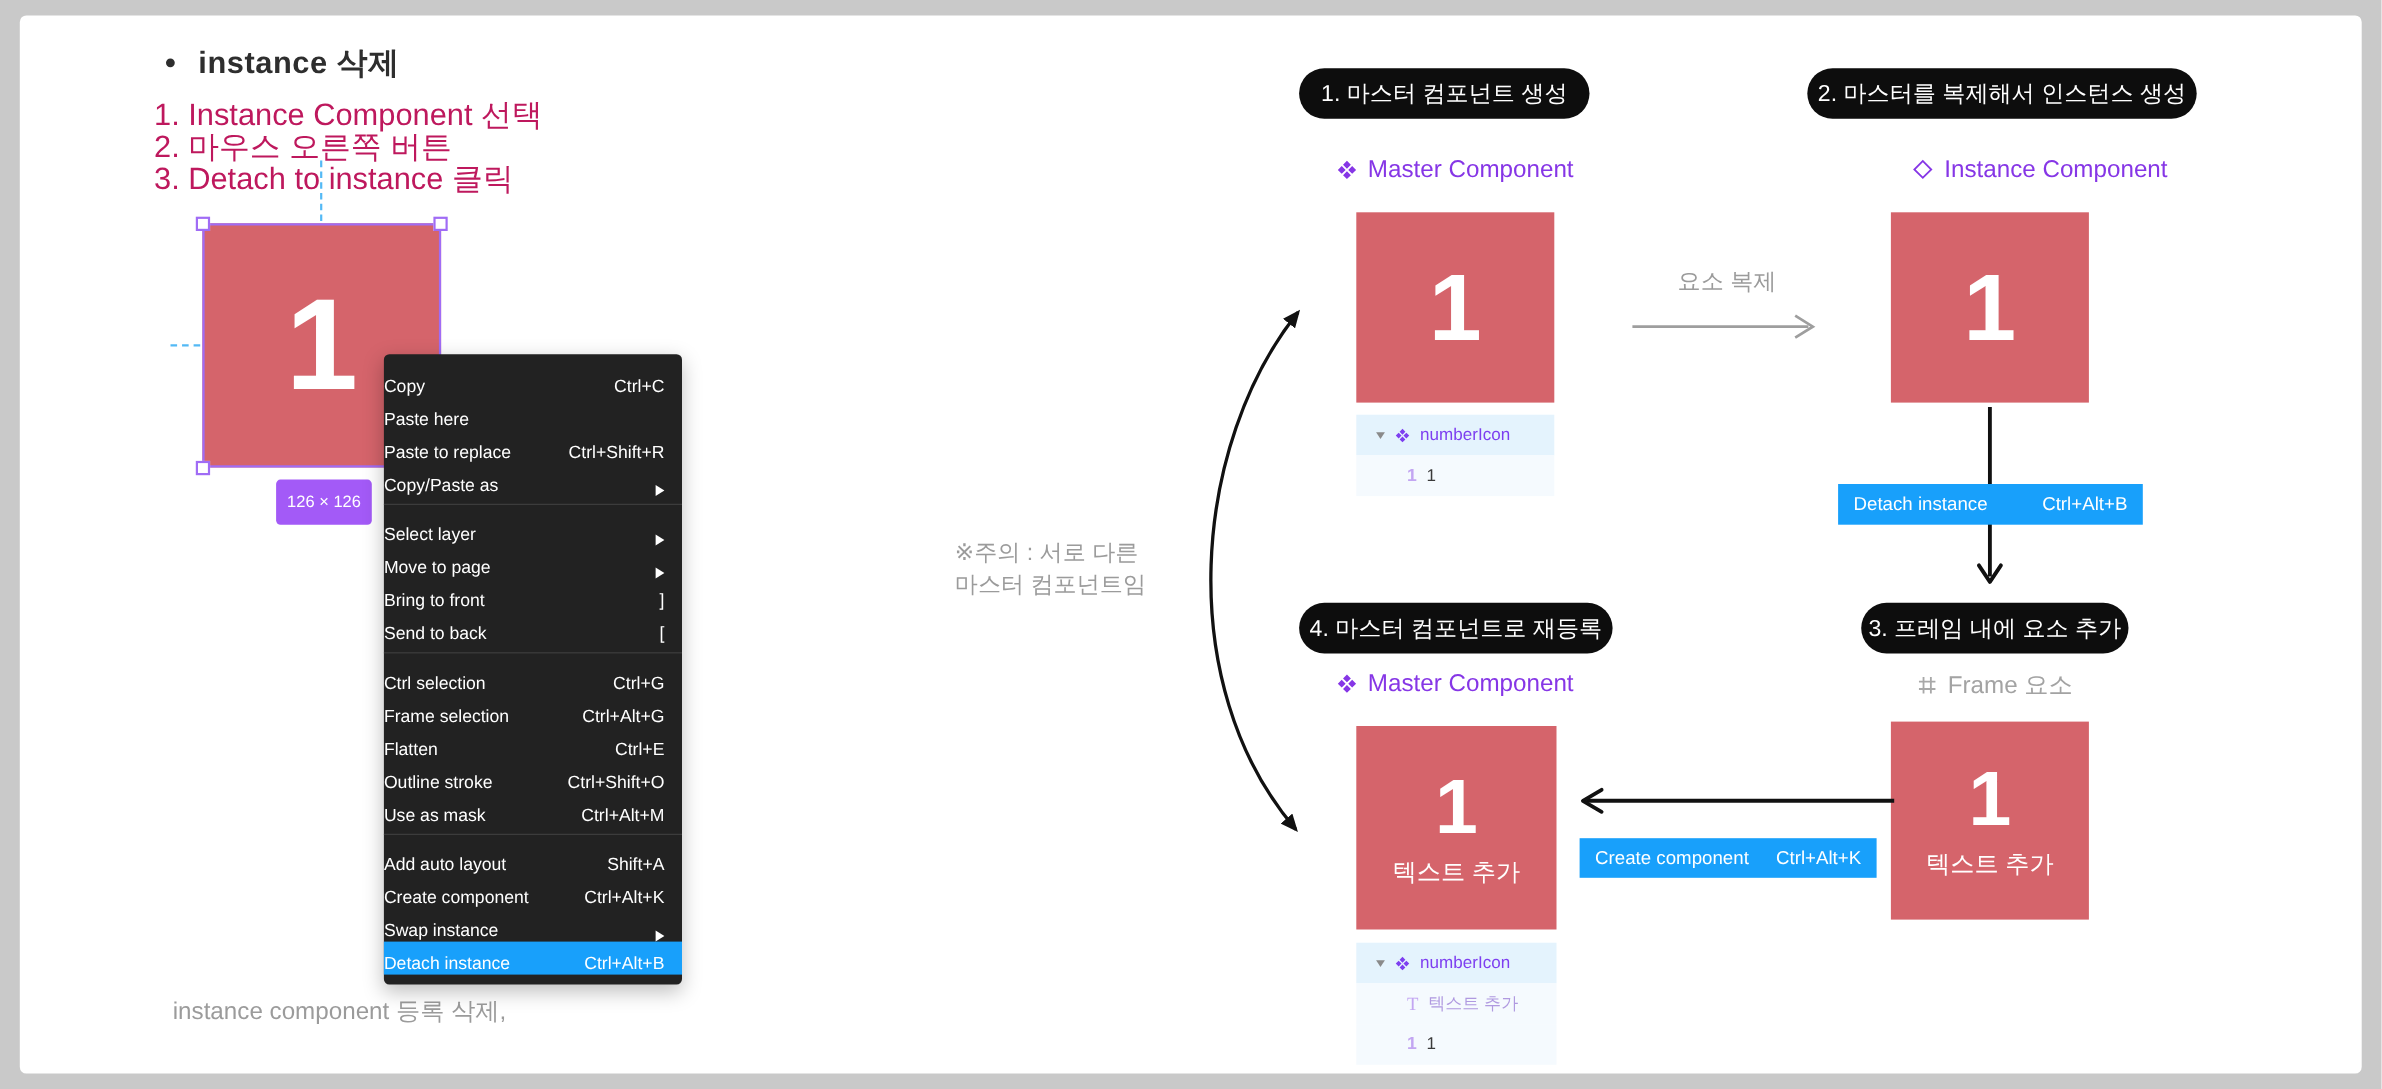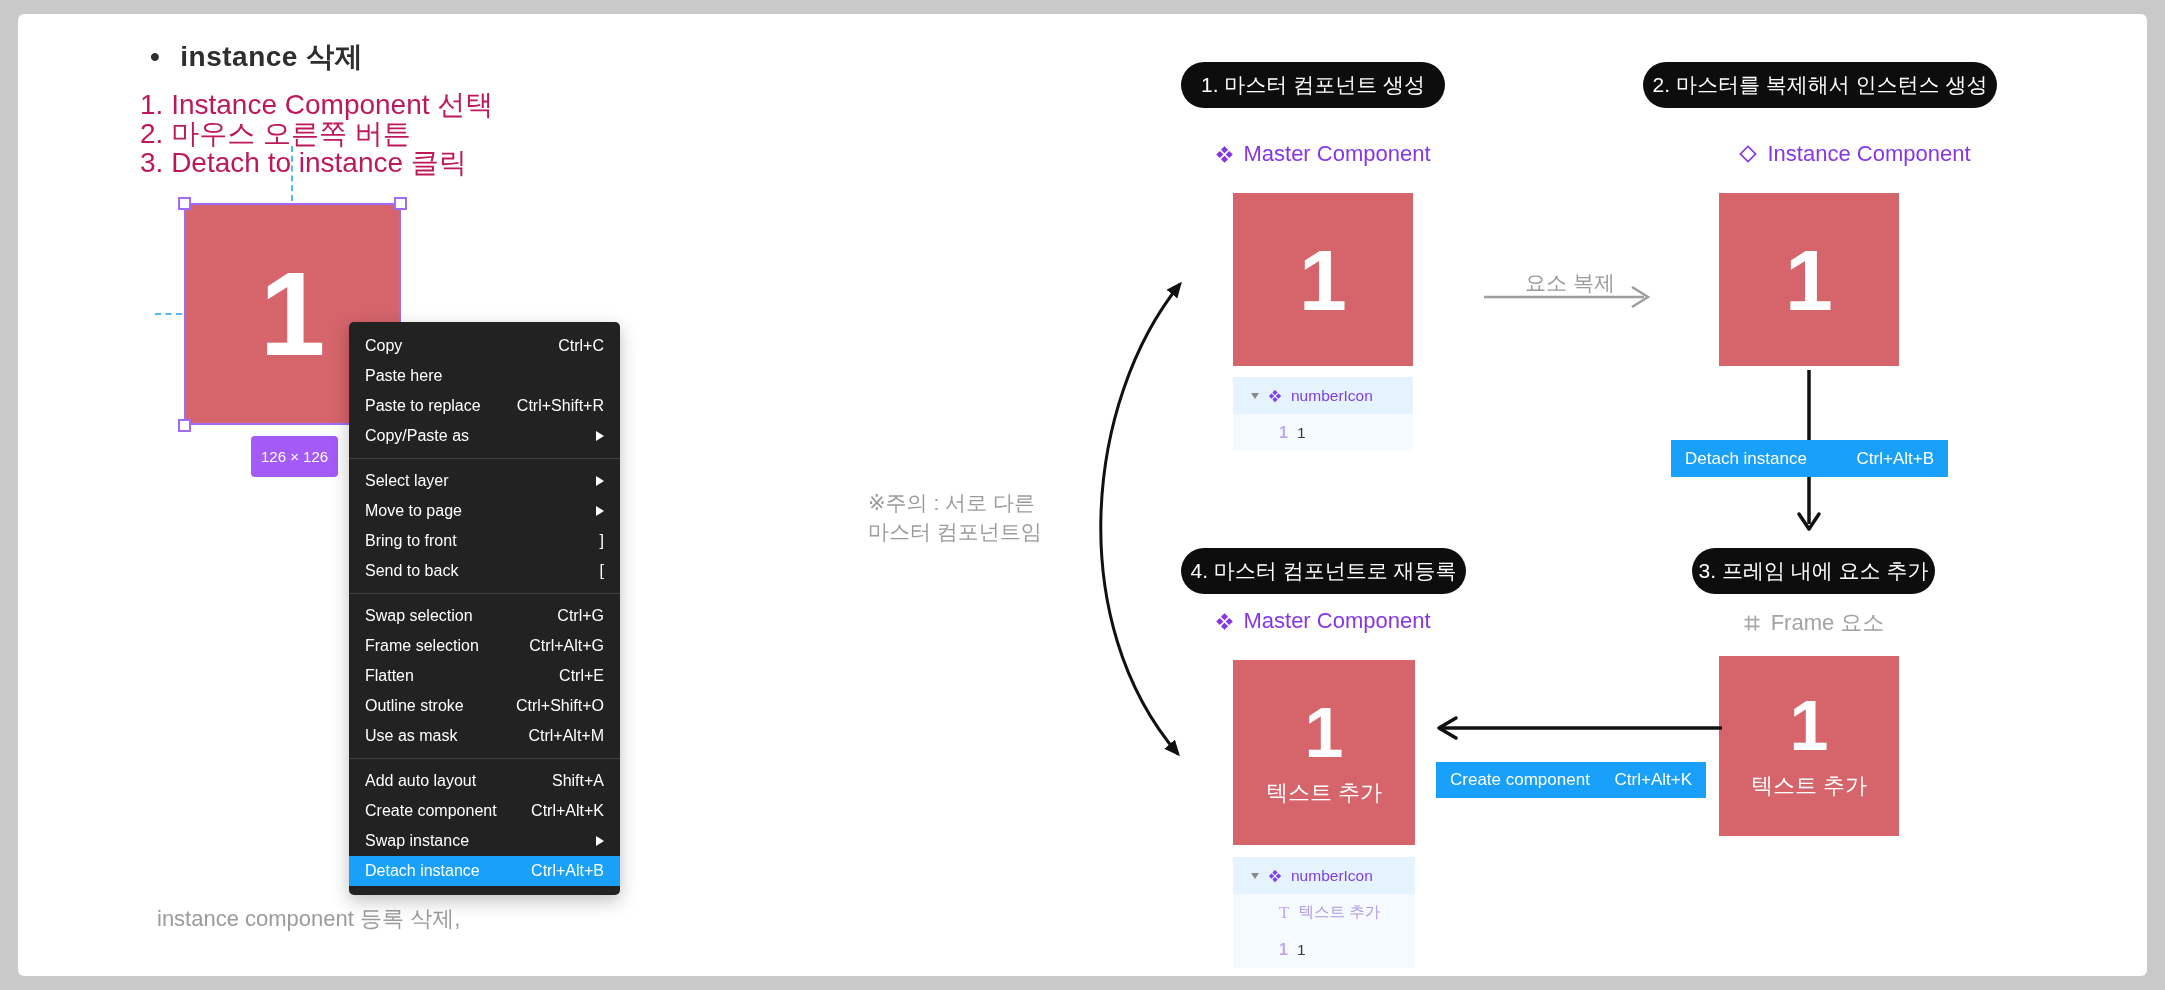--- a/index.html
+++ b/index.html
@@ -22,22 +22,22 @@
   .guide-v { position:absolute; left:291px; top:146px; height:55px; width:0; border-left:2px dashed #53b9f5; }
   .guide-h { position:absolute; left:155px; top:313px; width:27px; height:0; border-top:2px dashed #53b9f5; }
   .size-badge { position:absolute; left:251px; top:436px; background:#a35af7; color:#fff; font-size:15px;
                 padding:12px 10px; border-radius:4px; }
 
   .footer-note { position:absolute; left:157px; top:903px; font-size:22px; color:#9b9b9b; line-height:31px; }
 
   
   .ctx-menu { position:absolute; left:349px; top:322px; width:271px; background:#222222; border-radius:5px;
               padding:9px 0; z-index:6; box-shadow:0 6px 18px rgba(0,0,0,.25); }
-  .menu-row { height:30px; display:flex; align-items:center; justify-content:space-between;
-              padding:0 16px 0 16px; color:#ffffff; font-size:16px; cursor:default; }
+  .menu-row { height:30px; display:flex; align-items:flex-end; justify-content:space-between;
+              padding:0 16px 0 0; color:#ffffff; font-size:16px; cursor:default; }
   .menu-row.hl { background:#18a0fb; }
   .m-short { color:#ffffff; }
   .subarrow { width:0; height:0; border-left:8px solid #ffffff; border-top:5px solid transparent; border-bottom:5px solid transparent; }
   .menu-sep { border-top:1px solid #404040; margin:7px 0; }
 
   
   .pill { position:absolute; height:46px; background:#0d0d0d; border-radius:24px; color:#fff;
           display:flex; align-items:center; justify-content:center; font-size:21px;text-align:right; }
   .pill1 { left:1181px; top:62px;  width:264px; }
   .pill2 { left:1643px; top:62px;  width:354px; }
@@ -55,21 +55,21 @@
                align-items:center; justify-content:center; }
   .sqA { left:1233px; top:193px; width:180px; height:173px; }
   .sqB { left:1719px; top:193px; width:180px; height:173px; }
   .sqC { left:1719px; top:656px; width:180px; height:180px; }
   .sqD { left:1233px; top:660px; width:182px; height:185px; }
   .dg-square .n1 { font-size:86px; font-weight:bold; line-height:1; }
   .sqC .n1, .sqD .n1 { font-size:70px; }
   .dg-square .txt-add { font-size:22px; margin-top:10px; }
 
   .copy-label { position:absolute; left:1480px; top:242px; width:180px; text-align:center;
-                font-size:21px; color:#9b9b9b;margin-top:27px; }
+                font-size:21px; color:#9b9b9b; }
   .arrow-svg { position:absolute; z-index:1; }
   .copy-arrow { left:1480px; top:282px; }
   .v-arrow { left:1789px; top:368px; }
   .h-arrow { left:1428px; top:708px; }
   .curve-arrow { left:1030px; top:262px; }
 
   .sc-btn { position:absolute; height:37px; background:#18a0fb; color:#fff; font-size:17px;
             display:flex; align-items:center; justify-content:space-between; padding:0 14px; z-index:3; border:none; }
   .detach-btn { left:1671px; top:440px; width:277px; }
   .create-btn { left:1436px; top:762px; width:270px; height:36px; }
@@ -146,21 +146,21 @@
     <div class="menu-row">
       <span>Bring to front</span>
       <span class="m-short">]</span>
     </div>
     <div class="menu-row">
       <span>Send to back</span>
       <span class="m-short">[</span>
     </div>
     <div class="menu-sep"></div>
     <div class="menu-row">
-      <span>Swap selection</span>
+      <span>Ctrl selection</span>
       <span class="m-short">Ctrl+G</span>
     </div>
     <div class="menu-row">
       <span>Frame selection</span>
       <span class="m-short">Ctrl+Alt+G</span>
     </div>
     <div class="menu-row">
       <span>Flatten</span>
       <span class="m-short">Ctrl+E</span>
     </div>

